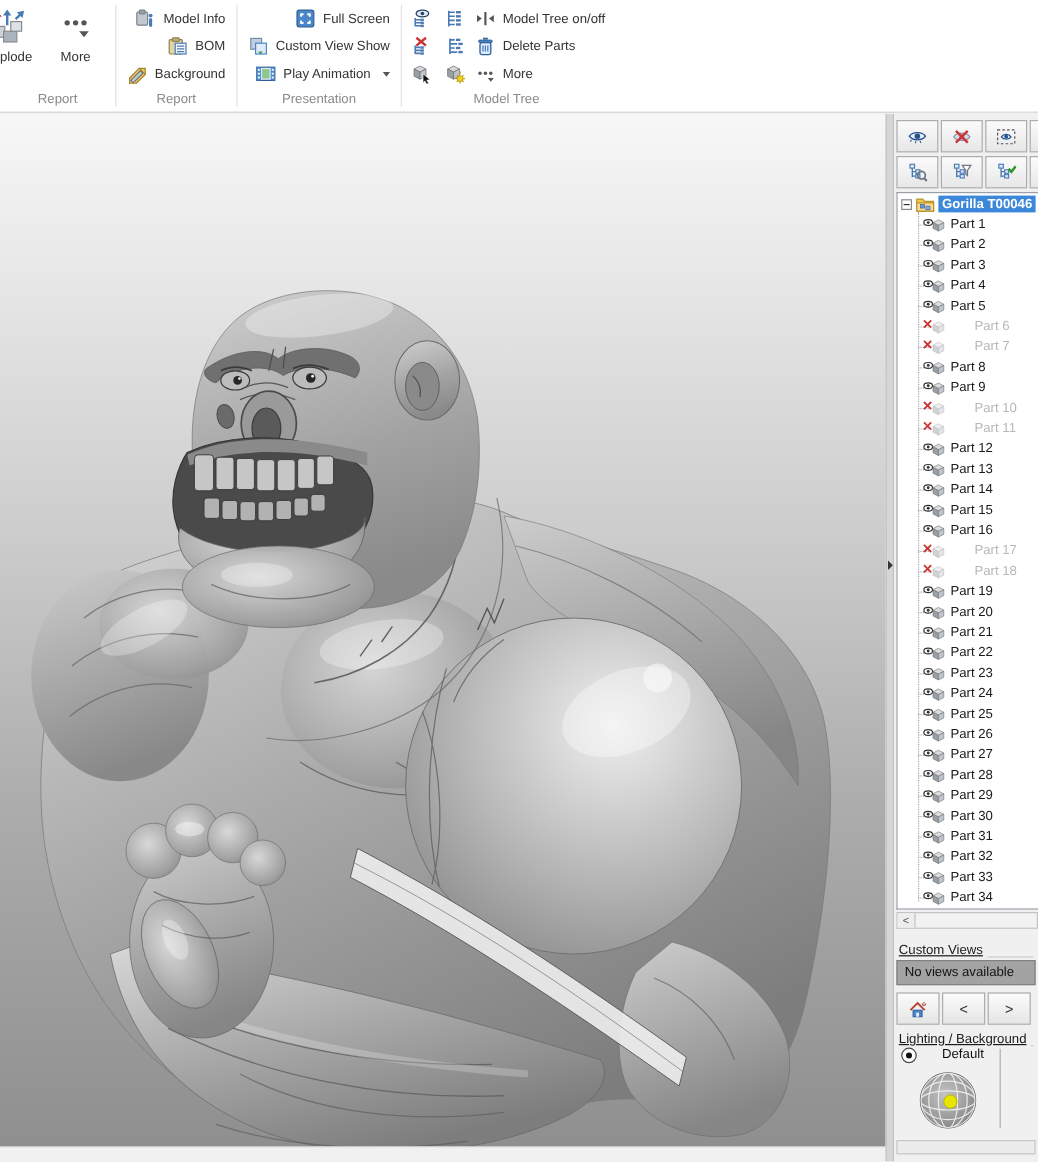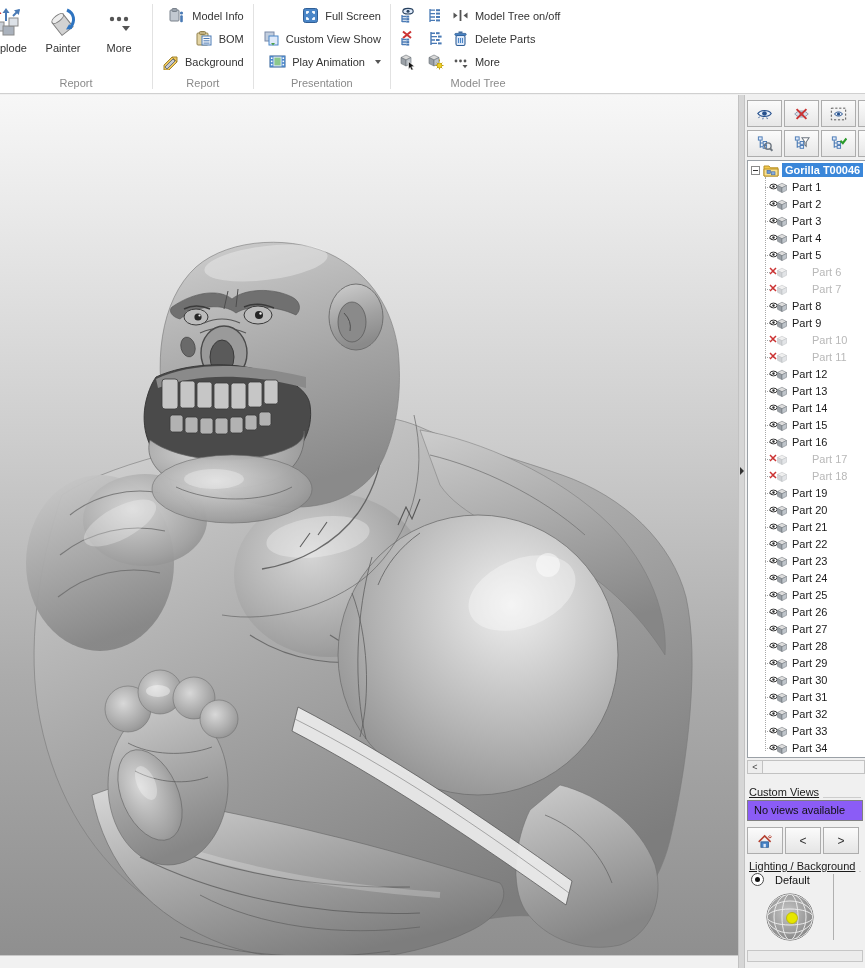--- a/index.html
+++ b/index.html
@@ -73,26 +73,26 @@
 
   .tree-hscroll { position:absolute; left:2px; top:666px; width:118px; height:14px;
       background:#f2f2f2; border:1px solid #c2c2c2; display:flex; align-items:stretch; }
   .hbtn { width:15px; background:#ededed; border-right:1px solid #c2c2c2; font-size:9px;
           color:#444; display:flex; align-items:center; justify-content:center; }
 
   .cv-label, .lb-label { position:absolute; left:4px; font-size:11px; color:#1a1a1a;
       display:flex; align-items:flex-end; gap:4px; width:112px;text-decoration:underline; }
   .cv-label { top:692px; } .lb-label { top:766px; }
   .cv-label::after, .lb-label::after { content:''; flex:1; border-top:1px solid #cdcdcd; }
-  .cv-field { position:absolute; left:2px; top:706px; width:116px; height:21px; background:#8b5cf6;
+  .cv-field { position:absolute; left:2px; top:706px; width:116px; height:21px; background:#a3a3a3;
       border:1px solid #808080; font-size:11px; line-height:19px; padding-left:6px; color:#111; }
   .cv-btns { position:absolute; left:2px; top:733px; display:flex; gap:2px; }
   .cvbtn { width:36px; height:27px; background:linear-gradient(#fbfbfb,#e5e5e5); border:1px solid #adadad;
       display:flex; align-items:center; justify-content:center; font-size:12px; color:#333; }
-  .radio-row { position:absolute; left:6px; top:779px; display:flex; align-items:center; gap:11px;
+  .radio-row { position:absolute; left:6px; top:779px; display:flex; gap:21px;
       font-size:11px; color:#111; }
   .radio { width:13px; height:13px; border:1px solid #4a4a4a; border-radius:50%; background:#fff;
       display:flex; align-items:center; justify-content:center; }
   .radio::after { content:''; width:5px; height:5px; border-radius:50%; background:#111; }
   .sphere { position:absolute; left:20px; top:798px; }
   .lb-rule { position:absolute; left:88px; top:780px; height:66px; border-left:1px solid #b0b0b0; }
   .panel-bottom { position:absolute; left:2px; top:856px; width:116px; height:12px;
       background:#ececec; border:1px solid #c6c6c6; }
 </style>
 </head>
@@ -115,33 +115,20 @@
                 <path d="M22 9 L28 3" stroke="#4a7ab5"></path>
               </g>
               <g stroke-width="0">
                 <path d="M7 2 l-3.5 5 h7 Z" fill="#cc3333"></path>
                 <path d="M15 1 l-3.5 5 h7 Z" fill="#4a7ab5"></path>
                 <path d="M29 2 l-6 1.2 4.8 4.8 Z" fill="#4a7ab5"></path>
               </g>
             </svg>
           </span>
         <span class="blabel">Explode</span>
-      </div>
-      <div class="bigbtn">
-        <span class="bicon">
-            <svg width="32" height="32" viewBox="0 0 32 32">
-              <g transform="rotate(-38 15 17)">
-                <rect x="8" y="10" width="14" height="16" fill="#d2d2d2" stroke="#7d7d7d"></rect>
-                <ellipse cx="15" cy="10" rx="7" ry="3" fill="#ededed" stroke="#7d7d7d"></ellipse>
-              </g>
-              <path d="M20 3 C27 6 29 14 23 21" stroke="#2f74c0" stroke-width="3" fill="none"></path>
-              <path d="M25 22 l-6 0.5 3.2-5.4 Z" fill="#2f74c0"></path>
-            </svg>
-          </span>
-        <span class="blabel">Painter</span>
       </div>
       <div class="bigbtn">
         <span class="bicon">
             <svg width="32" height="32" viewBox="0 0 32 32">
               <circle cx="9" cy="12" r="2.2" fill="#555"></circle>
               <circle cx="16" cy="12" r="2.2" fill="#555"></circle>
               <circle cx="23" cy="12" r="2.2" fill="#555"></circle>
               <path d="M19 19 h8 l-4 5 Z" fill="#555"></path>
             </svg>
           </span>

